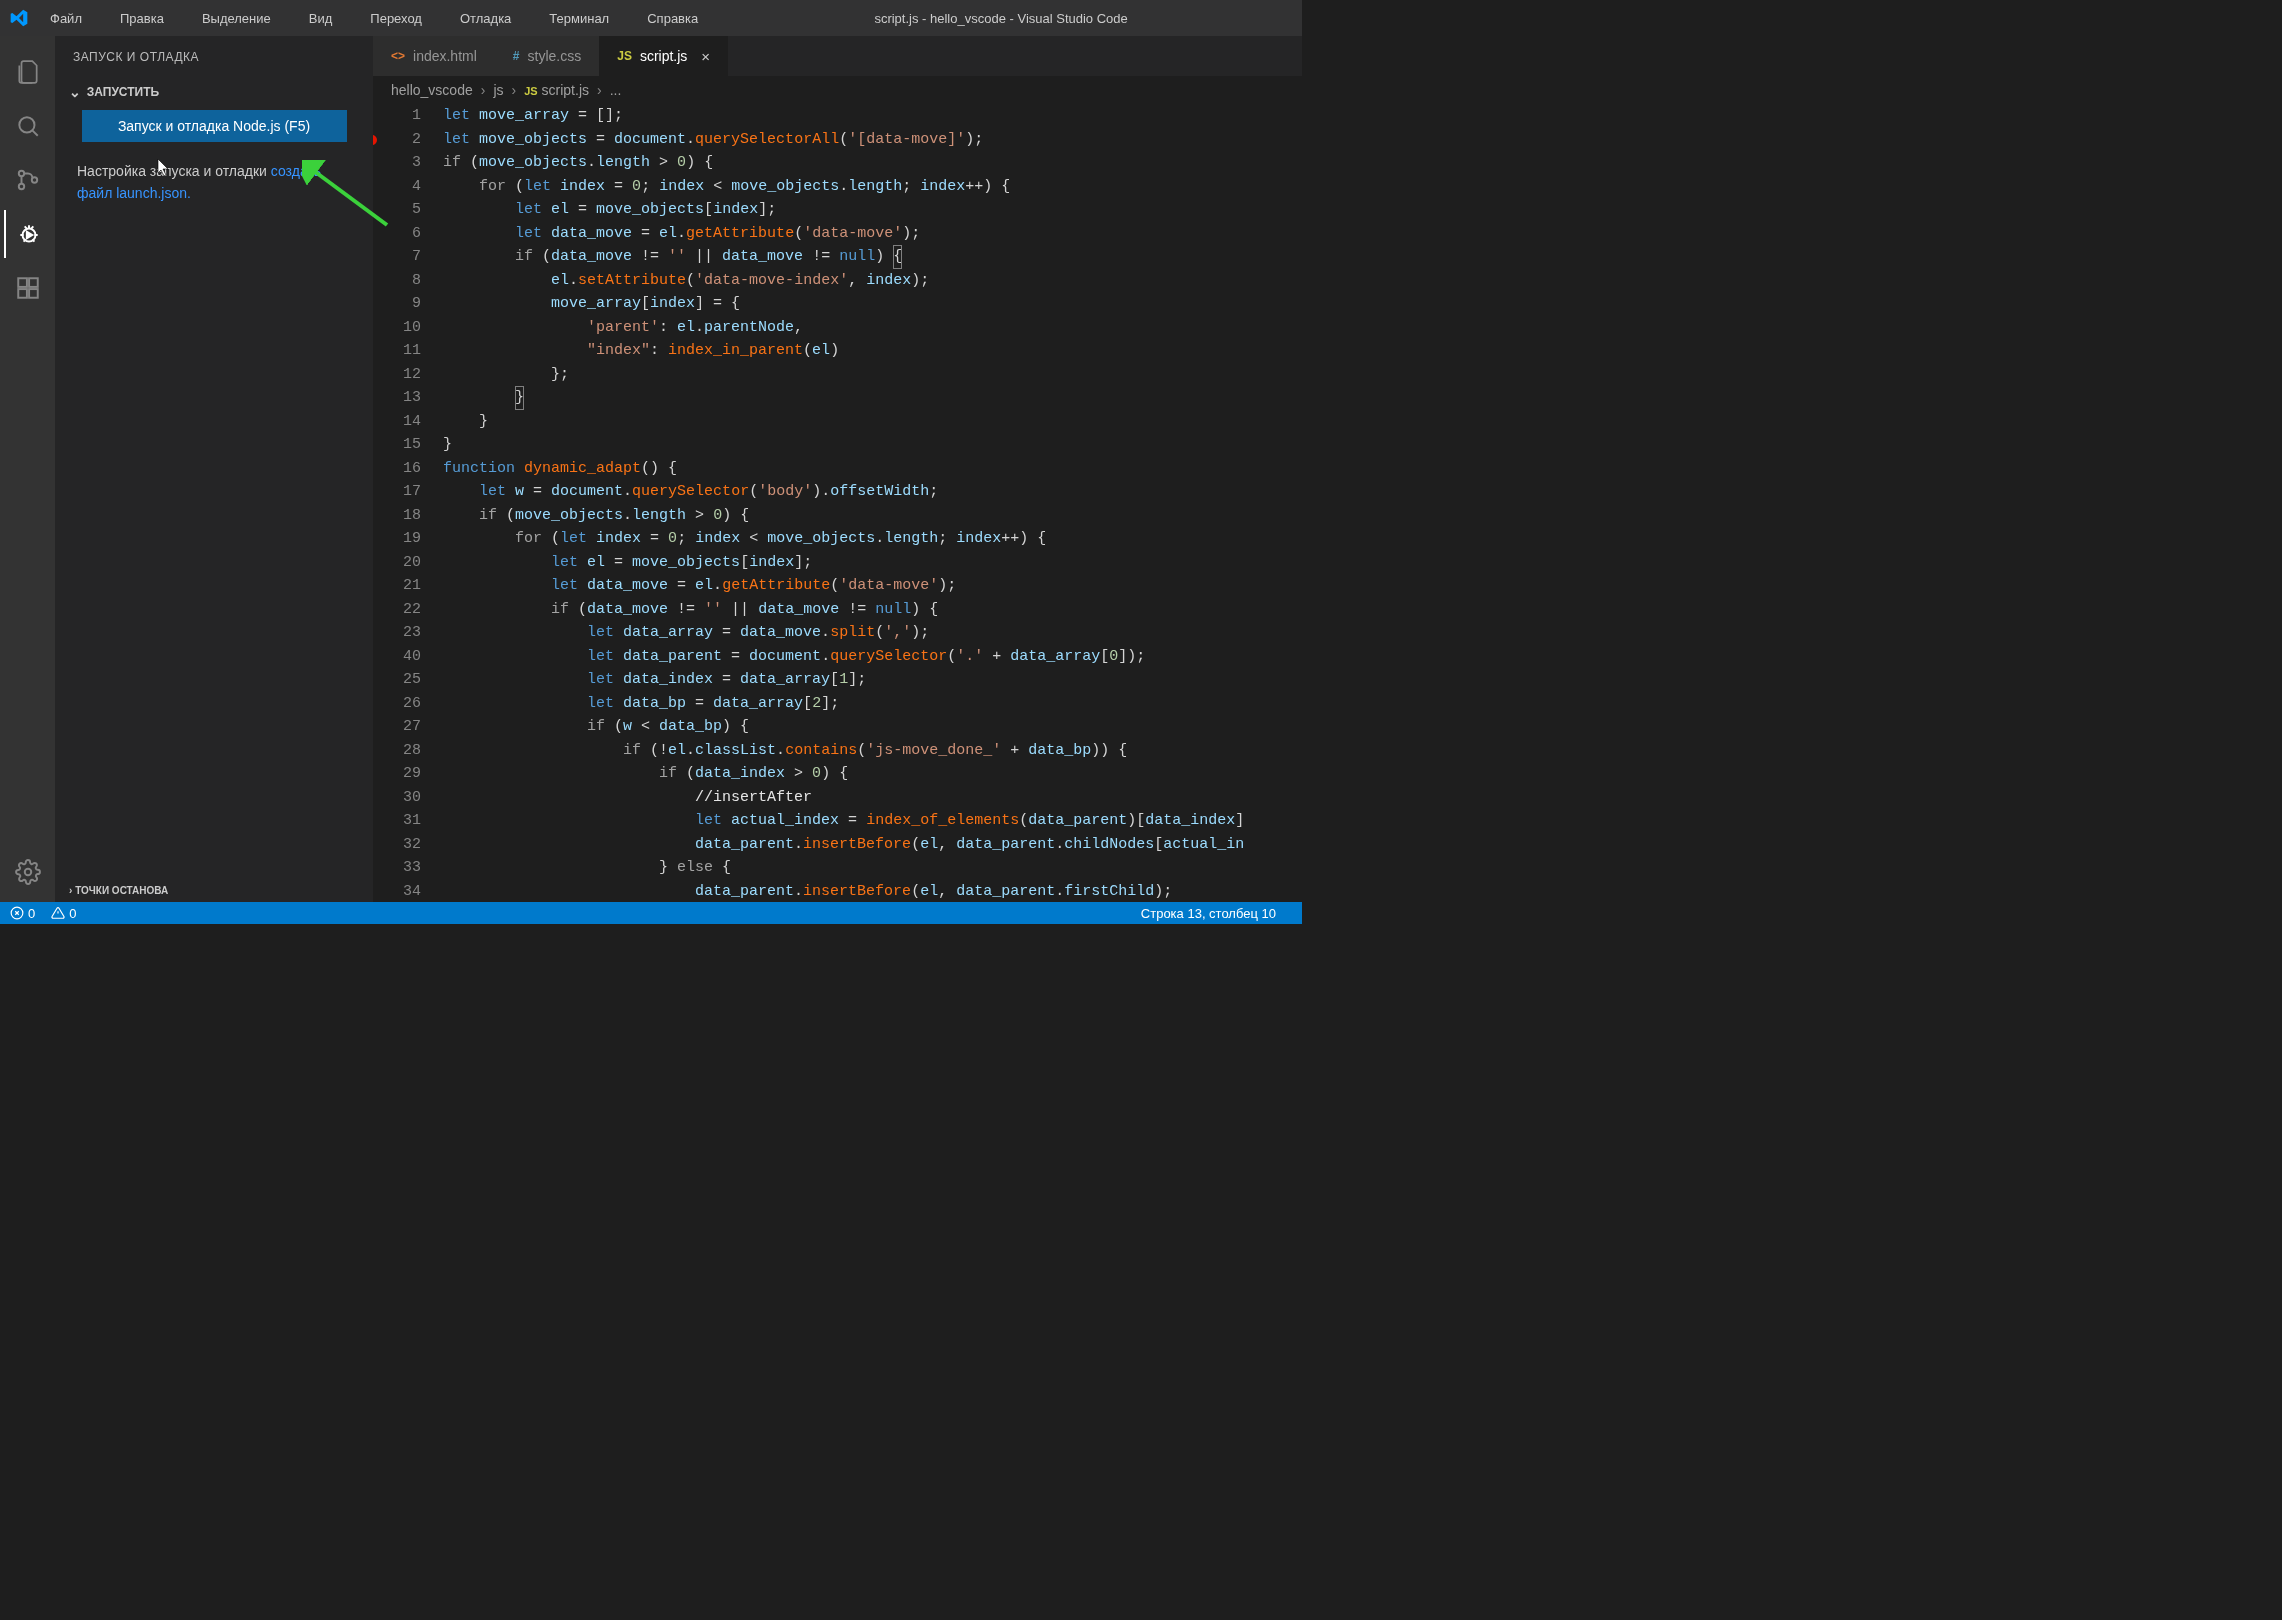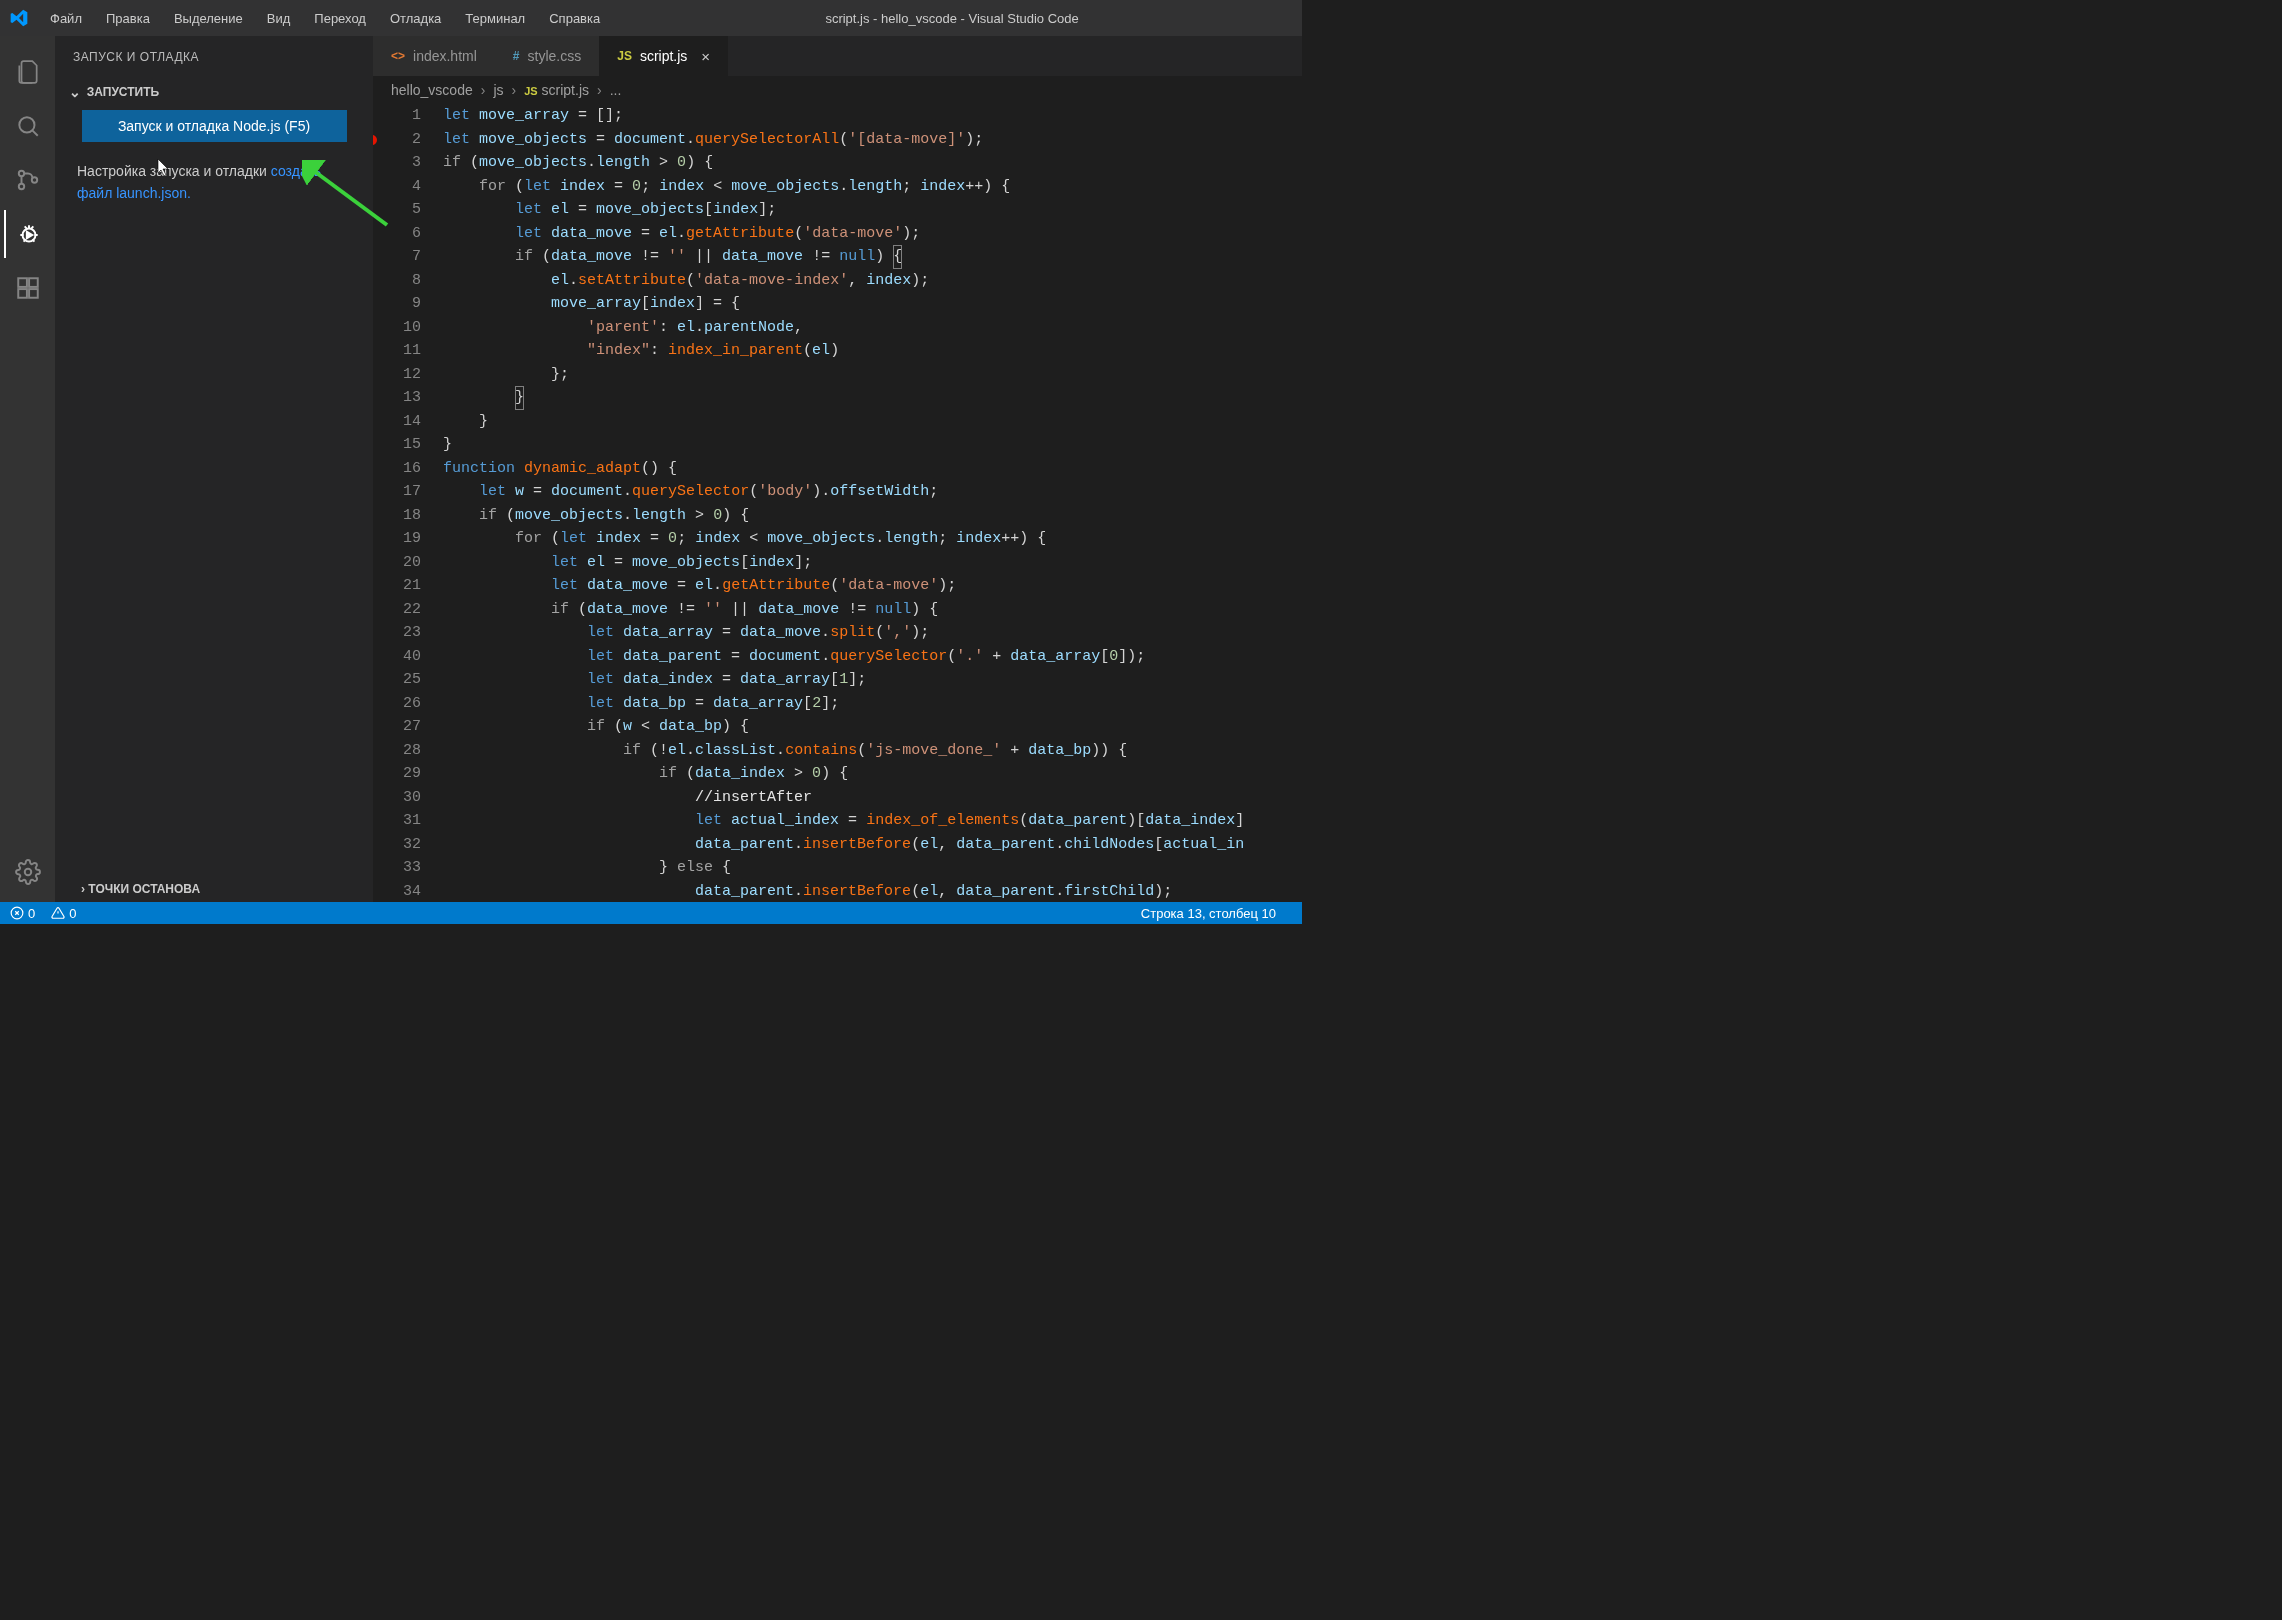--- a/index.html
+++ b/index.html
@@ -16,21 +16,21 @@
 }
 .menubar {
   height: 36px;
   background: #323233;
   display: flex;
   align-items: center;
   padding: 0 8px;
   color: #cccccc;
 }
 .menubar .logo { width: 22px; height: 22px; margin-right: 10px; display:flex; align-items:center; justify-content:center;}
-.menubar .menu-items { display: flex; gap: 4px; }
+.menubar .menu-items { display: flex; gap: 18px; }
 .menubar .menu-item { padding: 6px 10px; cursor: pointer; }
 .menubar .title { flex: 1; text-align: center; color: #cccccc; }
 
 .main-area { display: flex; height: calc(100% - 36px - 22px); }
 
 .activity-bar {
   width: 55px;
   background: #333333;
   display: flex;
   flex-direction: column;
@@ -88,22 +88,22 @@
 }
 .sidebar-text {
   padding: 0 8px;
   font-size: 14px;
   color: #cccccc;
   line-height: 1.6;
 }
 .sidebar-text a { color: #3794ff; text-decoration: none; cursor: pointer; }
 .sidebar-spacer { flex: 1; }
 .breakpoints-section {
-  padding: 6px 26px;
-  font-size: 12px;
+  padding: 6px 14px;
+  font-size: 10px;
   font-weight: 600;
   text-transform: uppercase;
   cursor: pointer;
 }
 
 .editor-area { flex: 1; display: flex; flex-direction: column; background: #1e1e1e; overflow: hidden; }
 
 .tabs-bar {
   height: 40px;
   background: #252526;

